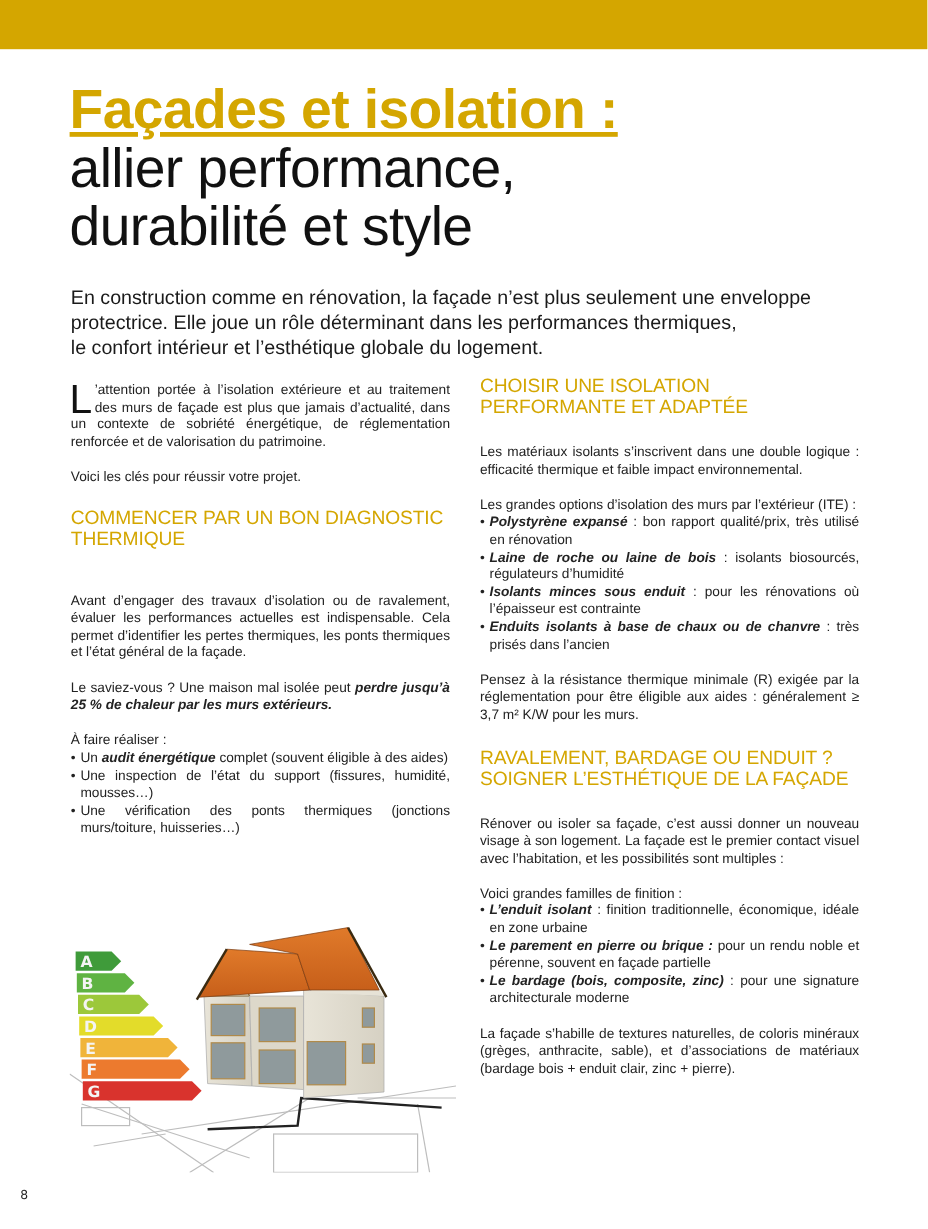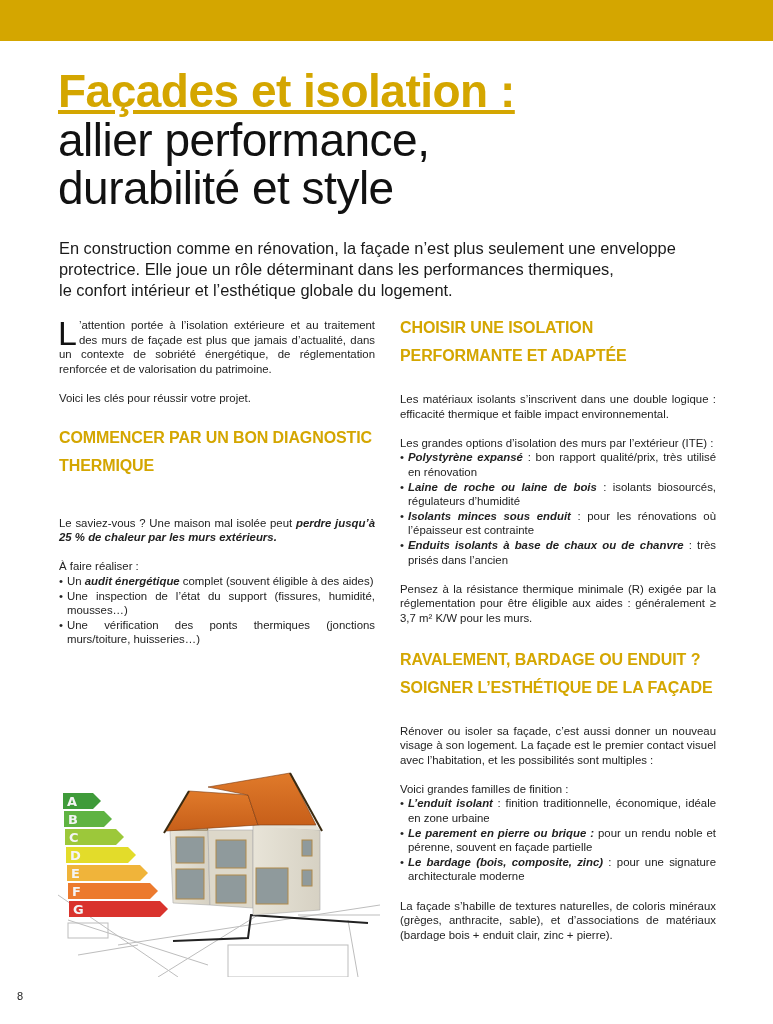--- a/index.html
+++ b/index.html
@@ -18,21 +18,21 @@
     .col { position: absolute; width: 316px; font-size: 11.4px; line-height: 14.6px; color: #222; }
     .col-left { left: 59px; top: 318px; }
     .col-right { left: 400px; top: 314px; }
 
     .justify { text-align: justify; }
     .p { margin-bottom: 14.6px; }
 
     .dropcap-para { position: relative; padding-left: 0; }
     .dropcap { float: left; font-size: 34px; line-height: 28px; font-weight: normal; color: #111; margin: 1px 2px 0 -1px; }
 
-    .h2 { color: #d4a600; font-weight: bold; font-size: 16px; line-height: 28px; letter-spacing: -0.1px; }
+    .h2 { color: #d4a600; font-weight: normal; font-size: 16px; line-height: 17px; letter-spacing: -0.1px; }
     .h2-left { margin-top: 18px; margin-bottom: 36px; }
     .h2-right-1 { margin-bottom: 22px; }
     .h2-right-2 { margin-top: 20px; margin-bottom: 22px; }
 
     ul.bullets { list-style: none; }
     ul.bullets li { position: relative; padding-left: 8px; text-align: justify; }
     ul.bullets li::before { content: "•"; position: absolute; left: 0; top: 0; }
     b { font-weight: bold; font-style: italic; }
 
     .image-wrap { position: absolute; left: 58px; top: 745px; width: 322px; height: 232px; }
@@ -56,20 +56,21 @@
 </div>
 
 <div class="col col-left">
   <div class="p justify dropcap-para">
     <span class="dropcap">L</span><span>’attention portée à l’isolation extérieure et au traitement des murs de façade est plus que jamais d’actualité, dans un contexte de sobriété énergétique, de réglementation renforcée et de valorisation du patrimoine.</span>
   </div>
   <div class="p">Voici les clés pour réussir votre projet.</div>
 
   <div class="h2 h2-left">COMMENCER PAR UN BON DIAGNOSTIC THERMIQUE</div>
 
+  <div class="p justify">Avant d’engager des travaux d’isolation ou de ravalement, évaluer les performances actuelles est indispensable. Cela permet d’identifier les pertes thermiques, les ponts thermiques et l’état général de la façade.</div>
 
   <div class="p justify">
     <span>Le saviez-vous ? Une maison mal isolée peut </span><b>perdre jusqu’à 25 % de chaleur par les murs extérieurs.</b>
   </div>
 
   <div>À faire réaliser :</div>
   <ul class="bullets">
     <li><span>Un </span><b>audit énergétique</b><span> complet (souvent éligible à des aides)</span></li>
     <li><span>Une inspection de l’état du support (fissures, humidité, mousses…)</span></li>
     <li><span>Une vérification des ponts thermiques (jonctions murs/toiture, huisseries…)</span></li>

